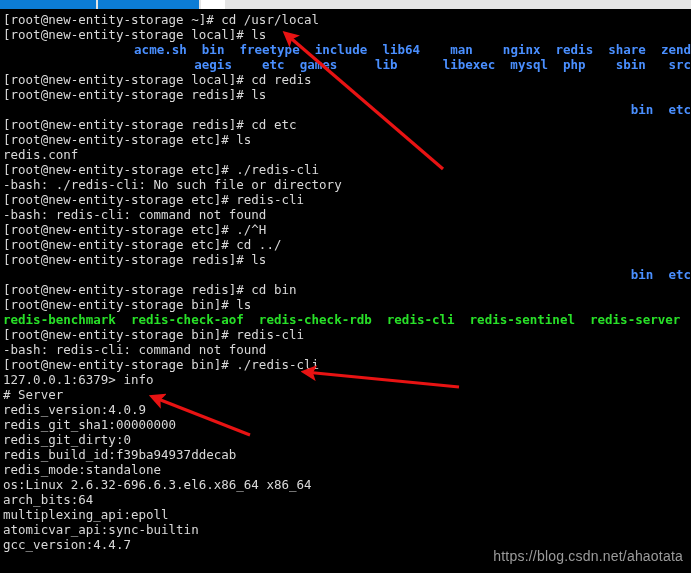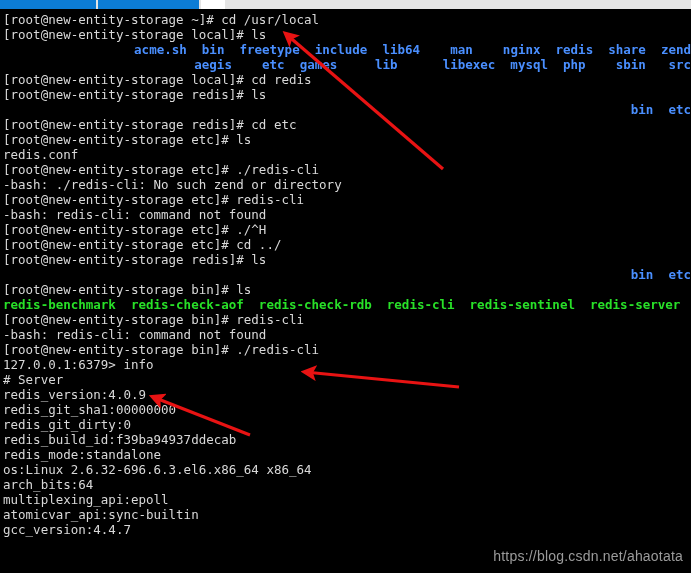--- a/index.html
+++ b/index.html
@@ -94,27 +94,28 @@
       <div class="line ">[root@new-entity-storage local]# ls</div>
       <div class="line dir">acme.sh  bin  freetype  include  lib64    man    nginx  redis  share  zend</div>
       <div class="line dir">aegis    etc  games     lib      libexec  mysql  php    sbin   src</div>
       <div class="line ">[root@new-entity-storage local]# cd redis</div>
       <div class="line ">[root@new-entity-storage redis]# ls</div>
       <div class="line dir">bin  etc</div>
       <div class="line ">[root@new-entity-storage redis]# cd etc</div>
       <div class="line ">[root@new-entity-storage etc]# ls</div>
       <div class="line ">redis.conf</div>
       <div class="line ">[root@new-entity-storage etc]# ./redis-cli</div>
-      <div class="line ">-bash: ./redis-cli: No such zend or directory</div>
+      <div class="line ">-bash: ./redis-cli: No such file or directory</div>
       <div class="line ">[root@new-entity-storage etc]# redis-cli</div>
       <div class="line ">-bash: redis-cli: command not found</div>
       <div class="line ">[root@new-entity-storage etc]# ./^H</div>
       <div class="line ">[root@new-entity-storage etc]# cd ../</div>
       <div class="line ">[root@new-entity-storage redis]# ls</div>
       <div class="line dir">bin  etc</div>
+      <div class="line ">[root@new-entity-storage redis]# cd bin</div>
       <div class="line ">[root@new-entity-storage bin]# ls</div>
       <div class="line exe">redis-benchmark  redis-check-aof  redis-check-rdb  redis-cli  redis-sentinel  redis-server</div>
       <div class="line ">[root@new-entity-storage bin]# redis-cli</div>
       <div class="line ">-bash: redis-cli: command not found</div>
       <div class="line ">[root@new-entity-storage bin]# ./redis-cli</div>
       <div class="line ">127.0.0.1:6379&gt; info</div>
       <div class="line "># Server</div>
       <div class="line ">redis_version:4.0.9</div>
       <div class="line ">redis_git_sha1:00000000</div>
       <div class="line ">redis_git_dirty:0</div>

